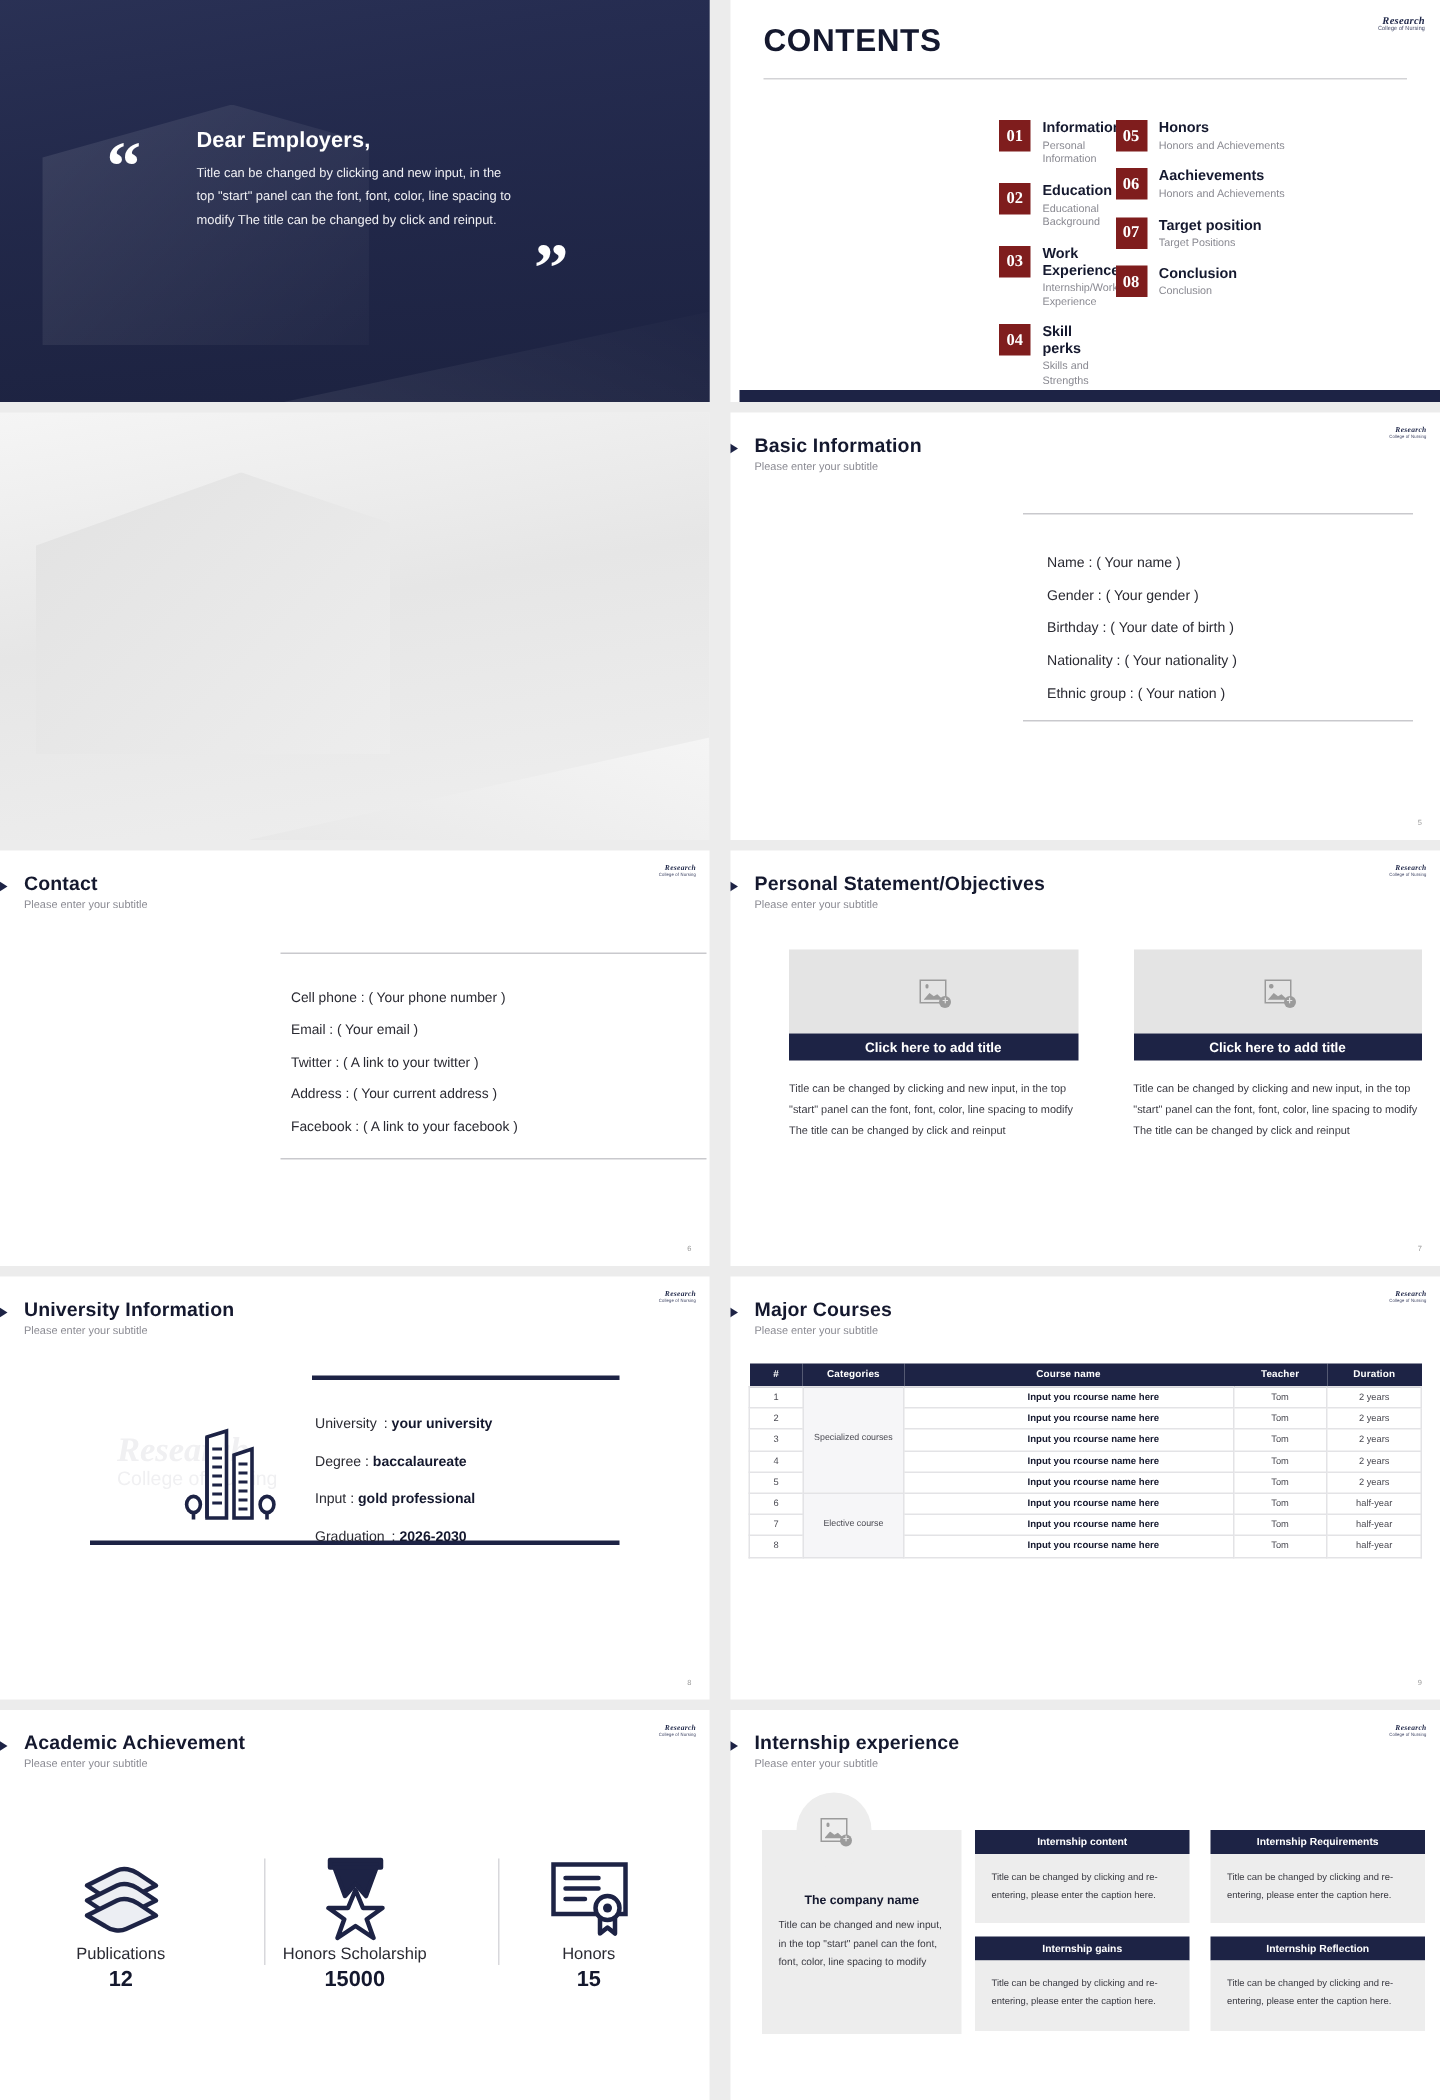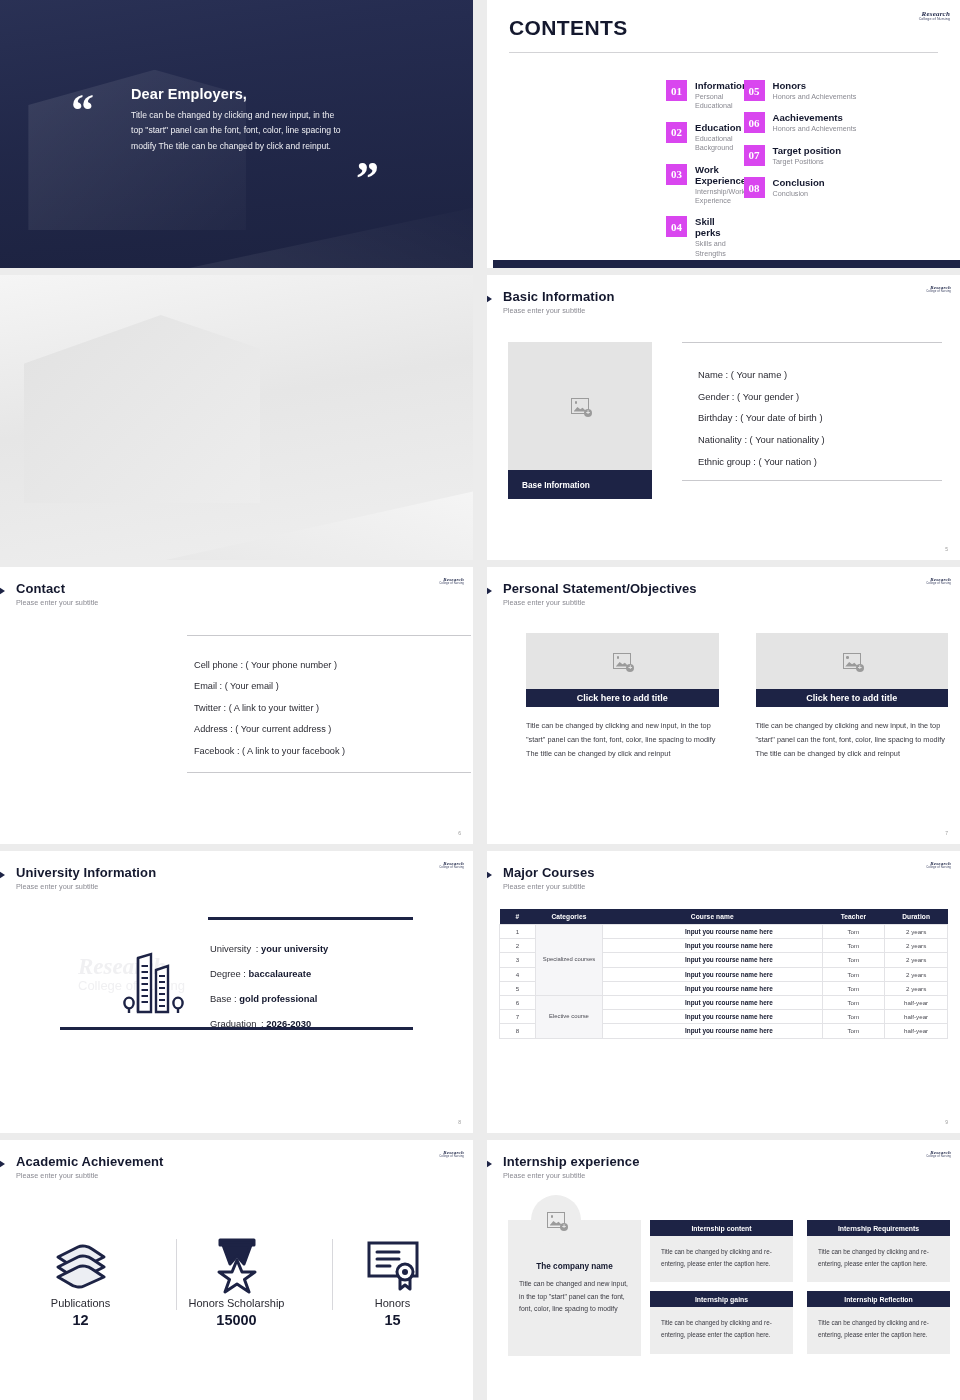--- a/index.html
+++ b/index.html
@@ -51,21 +51,21 @@
 
   
   .s2 { padding:0; }
   .s2 .title { position:absolute; left:22px; top:16px; font-size:21px; font-weight:bold; letter-spacing:.4px; color:#14182e; }
   .s2 .rule { position:absolute; left:22px; right:22px; top:52px; height:1px; background:#d3d3d6; }
   .s2 .cols { position:absolute; left:0; right:0; top:80px; display:flex; }
   .s2 .col { width:50%; padding-left:0; }
   .s2 .col:first-child { padding-left:179px; }
   .s2 .col:last-child { padding-left:20px; }
   .s2 .row { display:flex; align-items:flex-start; margin-bottom:11px; }
-  .s2 .num { width:21px; height:21px; background:#d946ef; color:#fff; font-size:11px; font-weight:bold;
+  .s2 .num { width:21px; height:21px; background:#7f1d1d; color:#fff; font-size:11px; font-weight:bold;
              display:flex; align-items:center; justify-content:center; flex:none; font-family:"Liberation Serif", serif; }
   .s2 .txt { padding-left:8px; }
   .s2 .t1 { font-size:9.6px; font-weight:bold; color:#14182e; line-height:1.15; }
   .s2 .t2 { font-size:7.2px; color:#8a8a92; line-height:1.3; margin-top:1px; }
   .s2 .botbar { position:absolute; left:6px; right:0; bottom:0; height:8px; background:#1d2345; }
 
   
   .s3 { background:#efefef; }
   .s3 .bg { position:absolute; inset:0;
     background:linear-gradient(170deg,#f5f5f5 0%,#e6e6e6 45%,#efefef 100%); }
@@ -186,21 +186,21 @@
     <div class="logo">
       <div class="l1">Research</div>
       <div class="l2">College of Nursing</div>
     </div>
     <div class="cols">
       <div class="col">
         <div class="row">
           <div class="num">01</div>
           <div class="txt">
             <div class="t1">Information</div>
-            <div class="t2">Personal Educational</div>
+            <div class="t2">Personal Information</div>
           </div>
         </div>
         <div class="row">
           <div class="num">02</div>
           <div class="txt">
             <div class="t1">Education</div>
             <div class="t2">Educational Background</div>
           </div>
         </div>
         <div class="row">
@@ -261,31 +261,20 @@
     <div class="hdr">
       <div class="tri"></div>
       <div class="h">
         <b>Basic Information</b>
         <i>Please enter your subtitle</i>
       </div>
     </div>
     <div class="logo sm">
       <div class="l1">Research</div>
       <div class="l2">College of Nursing</div>
-    </div>
-    <div class="pbox">
-      <div class="ph">
-        <div class="phicon">
-          <div class="fr"></div>
-            <div class="dot"></div>
-            <div class="mt"></div>
-            <div class="plus">+</div>
-        </div>
-      </div>
-      <div class="caption">Base Information</div>
     </div>
     <div class="info">
       <div class="line"></div>
       <ul>
         <li>Name :  ( Your name )</li>
         <li>Gender :  ( Your gender )</li>
         <li>Birthday :  ( Your date of birth )</li>
         <li>Nationality :  ( Your nationality )</li>
         <li>Ethnic group :  ( Your nation )</li>
       </ul>
@@ -393,21 +382,21 @@
             <ellipse cx="11" cy="61" rx="4.6" ry="5.4" fill="#fff"></ellipse>
             <path d="M11 66 v5"></path>
             <ellipse cx="60" cy="61" rx="4.6" ry="5.4" fill="#fff"></ellipse>
             <path d="M60 66 v5"></path>
           </g>
         </svg>
       </div>
       <div class="txt">
         <div><span>University :</span> <b>your university</b></div>
         <div><span>Degree :</span> <b>baccalaureate</b></div>
-        <div><span>Base :</span> <b>gold professional</b></div>
+        <div><span>Input :</span> <b>gold professional</b></div>
         <div><span>Graduation :</span> <b>2026-2030</b></div>
       </div>
     </div>
     <div class="pgnum">8</div>
   </div>
 
   <div class="slide s8">
     <div class="hdr">
       <div class="tri"></div>
       <div class="h">

